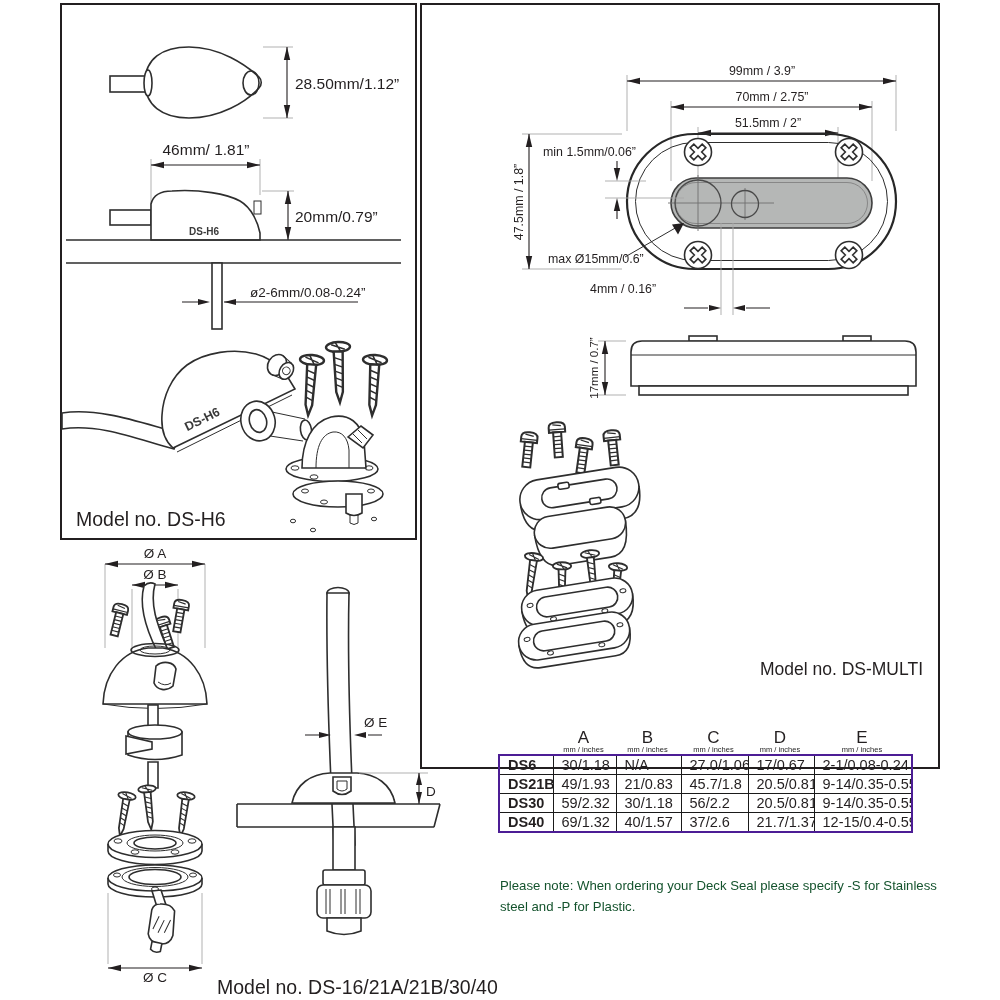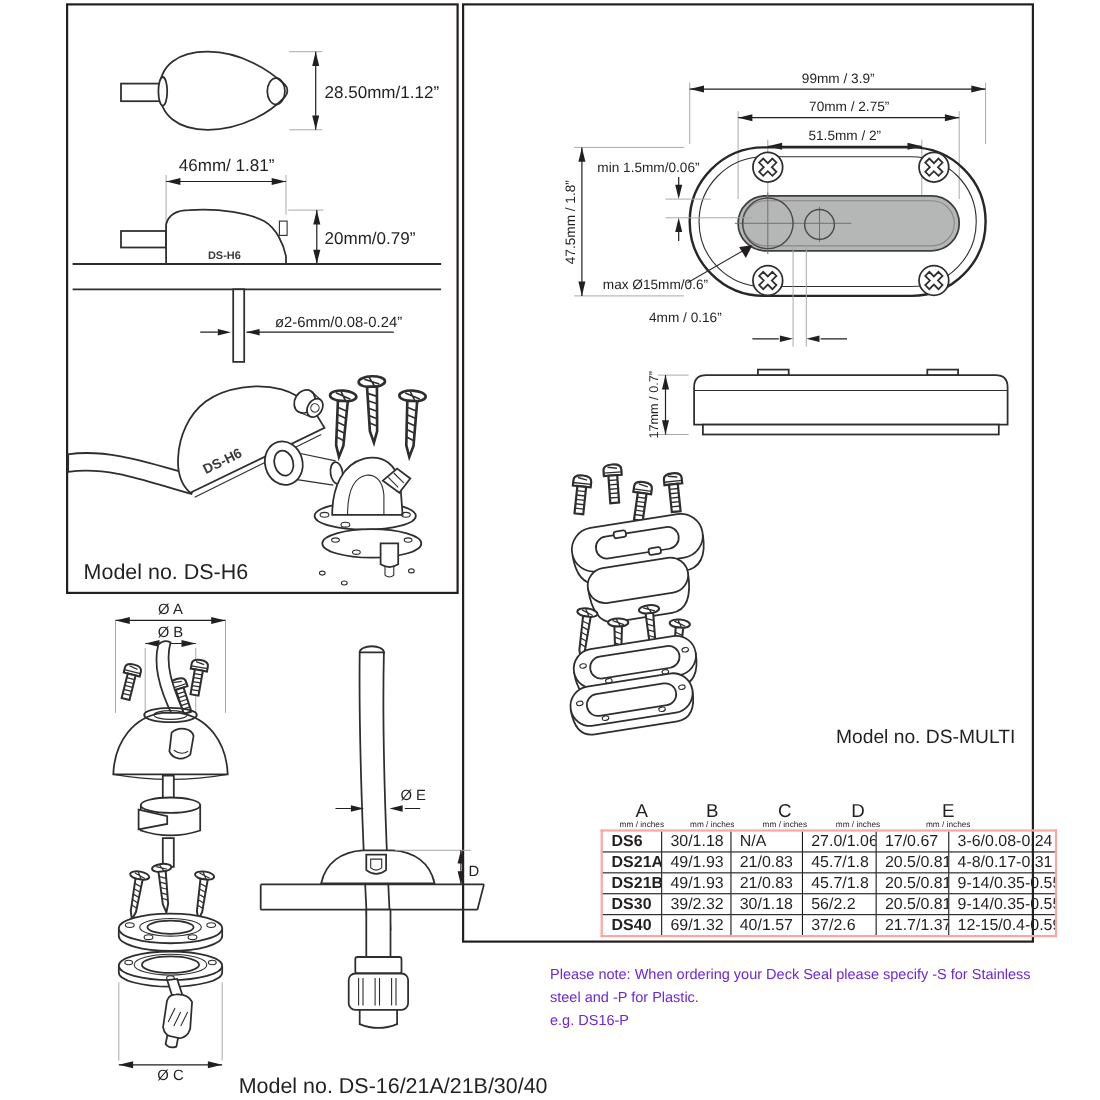--- a/index.html
+++ b/index.html
@@ -1,19 +1,19 @@
 <!DOCTYPE html>
 <html><head>
 <meta charset="utf-8">
 <style>
   html,body{margin:0;padding:0;background:#ffffff;}
   body{width:1000px;height:1000px;position:relative;font-family:"Liberation Sans",sans-serif;color:#231f20;overflow:hidden;}
   .panel{position:absolute;border:2px solid #231f20;background:#fff;box-sizing:border-box;}
   #panel-dsh6{left:60px;top:3px;width:357px;height:537px;}
-  #panel-dsmulti{left:420px;top:3px;width:520px;height:854px;}
+  #panel-dsmulti{left:420px;top:3px;width:520px;height:766px;}
   #figure-ds-series{left:60px;top:548px;width:430px;height:452px;position:absolute;}
   svg{display:block;overflow:visible;}
   svg text{fill:#231f20;font-family:"Liberation Sans",sans-serif;}
   .ol{fill:#ffffff;stroke:#2e2e2e;stroke-width:1.6;}
   .oln{fill:none;stroke:#2e2e2e;stroke-width:1.6;}
   .thk{fill:none;stroke:#272727;stroke-width:2.2;}
   .thin{fill:none;stroke:#2e2e2e;stroke-width:1;}
   .ext{fill:none;stroke:#a8a8a8;stroke-width:0.9;}
   .dimline{fill:none;stroke:#231f20;stroke-width:1.1;}
   .ah{fill:#231f20;stroke:none;}
@@ -27,23 +27,23 @@
 
   
   #spec-area{position:absolute;left:498px;top:726px;width:415px;}
   .hdr-row{display:flex;height:28px;}
   .hdr-cell{text-align:center;display:flex;flex-direction:column;justify-content:flex-end;}
   .hdr-letter{font-size:17px;line-height:15px;}
   .hdr-unit{font-size:7.5px;line-height:9px;color:#1f1f1f;}
   .c0{width:54px;} .c1{width:63px;} .c2{width:65px;} .c3{width:67px;} .c4{width:66px;} .c5{width:98px;}
   table.spec{border-collapse:collapse;table-layout:fixed;width:413px;}
   table.spec td{border:1px solid #1a1a1a;height:18px;font-size:14.5px;padding:0 0 0 8px;white-space:nowrap;overflow:hidden;}
-  table.spec{border:2px solid #fca5a5;margin-left:48px;}
+  table.spec{border:2px solid #4c1d95;}
   td.model{font-weight:bold;padding-left:6px;}
-  #note{position:absolute;left:500px;top:875px;width:448px;font-size:13.2px;line-height:1.6;color:#6d28d9;}
+  #note{position:absolute;left:500px;top:875px;width:448px;font-size:13.2px;line-height:1.6;color:#14532d;}
 </style>
 </head>
 <body>
 
 <svg width="0" height="0" aria-hidden="true">
   <defs>
     <g id="csk">
       <ellipse class="ol" cx="0" cy="0" rx="8" ry="3.3"></ellipse>
       <path class="thin" d="M-4.5,-1.6 L4.5,1.6 M-1.6,-2.8 L1.6,2.8"></path>
       <path class="ol" d="M-3,3 L-2.2,30 L0,37 L2.2,30 L3,3 Z"></path>
@@ -387,54 +387,45 @@
         <col class="c4">
         <col class="c5">
       </colgroup>
     <tbody>
       <tr>
         <td class="model">DS6</td>
         <td>30/1.18</td>
         <td>N/A</td>
         <td>27.0/1.06</td>
         <td>17/0.67</td>
-        <td>3-6/0.08-0.24</td>
-      </tr>
-      <tr>
-        <td class="model">DS21A</td>
-        <td>49/1.93</td>
-        <td>21/0.83</td>
-        <td>45.7/1.8</td>
-        <td>20.5/0.81</td>
-        <td>4-8/0.17-0.31</td>
+        <td>2-1/0.08-0.24</td>
       </tr>
       <tr>
         <td class="model">DS21B</td>
         <td>49/1.93</td>
         <td>21/0.83</td>
         <td>45.7/1.8</td>
         <td>20.5/0.81</td>
         <td>9-14/0.35-0.55</td>
       </tr>
       <tr>
         <td class="model">DS30</td>
-        <td>39/2.32</td>
+        <td>59/2.32</td>
         <td>30/1.18</td>
         <td>56/2.2</td>
         <td>20.5/0.81</td>
         <td>9-14/0.35-0.55</td>
       </tr>
       <tr>
         <td class="model">DS40</td>
         <td>69/1.32</td>
         <td>40/1.57</td>
         <td>37/2.6</td>
         <td>21.7/1.37</td>
         <td>12-15/0.4-0.59</td>
       </tr>
     </tbody>
   </table>
 </div>
 
 <div id="note">
   <div>Please note: When ordering your Deck Seal please specify -S for Stainless steel and -P for Plastic.</div>
-  <div>e.g. DS16-P</div>
 </div>
 
 </body></html>

